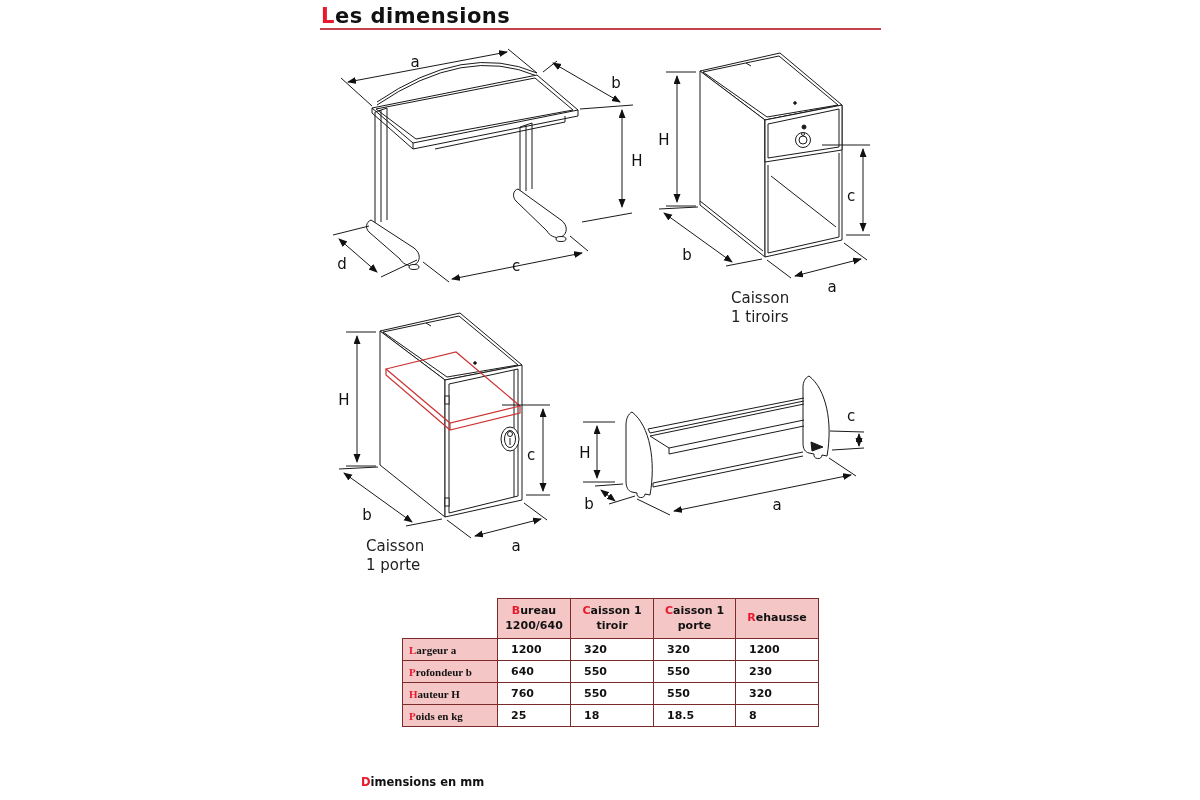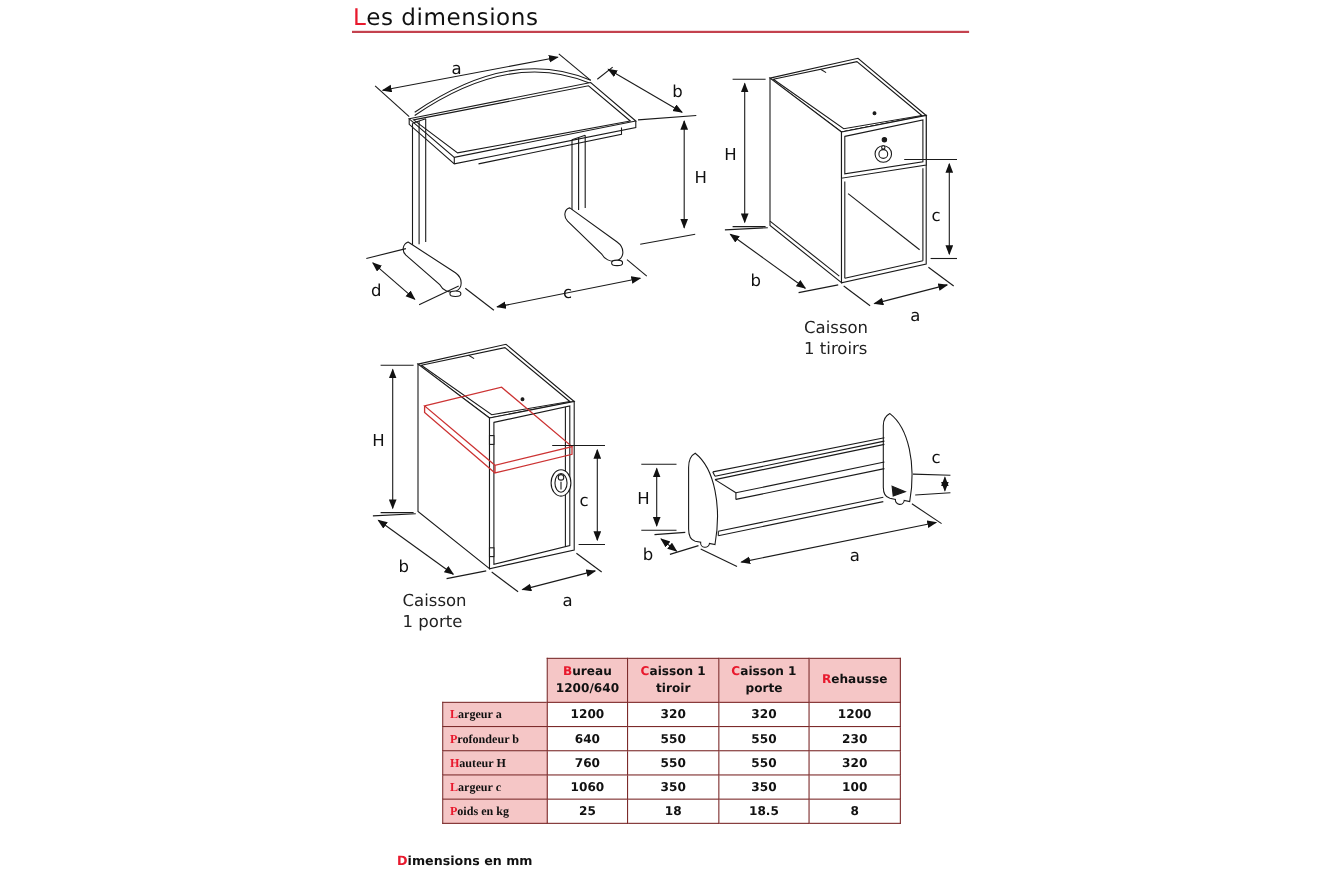--- a/index.html
+++ b/index.html
@@ -1,36 +1,36 @@
 <!DOCTYPE html>
 <html><head>
 <meta charset="utf-8">
 <style>
   html,body{margin:0;padding:0;background:#fff;}
   #page{position:relative;width:1200px;height:800px;background:#ffffff;overflow:hidden;
         font-family:"DejaVu Sans","Liberation Sans",sans-serif;}
-  .title{position:absolute;left:321px;top:4px;font-size:21px;font-weight:normal;color:#111;
+  .title{position:absolute;left:321px;top:4px;font-size:21px;font-weight:bold;color:#111;
          letter-spacing:0.5px;}
   .rl{color:#e8192d;}
   .rule{position:absolute;left:320px;top:28px;width:561px;height:2px;background:#c4424e;}
   .draw{position:absolute;}
   .ln path,.ln circle,.ln ellipse,.ln rect{stroke:#1a1a1a;stroke-width:1;}
   .red path{stroke:#cc3333;stroke-width:1.2;fill:none;}
   .dim path{stroke:#1a1a1a;stroke-width:1;fill:none;}
   .dim text{font-family:"DejaVu Sans",sans-serif;font-size:15px;fill:#111;text-anchor:middle;}
   .caption{position:absolute;font-size:15px;color:#222;line-height:1.25;}
   table.dims{position:absolute;left:402px;top:581px;border-collapse:collapse;table-layout:fixed;margin-top:17px;}
   table.dims th,table.dims td{border:1px solid #7c2b2b;font-size:11px;font-weight:bold;color:#111;
         padding:0;margin:0;}
   table.dims td.blank{border:none;background:transparent;}
   table.dims th.colhead{background:#f5c6c6;height:39px;text-align:center;vertical-align:middle;
         line-height:1.35;}
   table.dims th.rowlab{background:#f5c6c6;height:21px;text-align:left;padding-left:6px;
         font-weight:bold;font-family:Liberation Serif, serif;}
-  table.dims td.val{background:#fff;height:21px;text-align:center;}
+  table.dims td.val{background:#fff;height:21px;padding-left:13px;}
   .footer{position:absolute;left:361px;top:775px;font-size:11.5px;font-weight:bold;color:#111;}
 </style>
 </head>
 <body>
 
 <div id="page">
 
   <div class="title">
     <span class="rl">L</span><span>es dimensions</span>
   </div>
@@ -271,27 +271,20 @@
       <td class="val">230</td>
     </tr>
     <tr>
       <th class="rowlab"><span class="rl">H</span><span>auteur H</span></th>
       <td class="val">760</td>
       <td class="val">550</td>
       <td class="val">550</td>
       <td class="val">320</td>
     </tr>
     <tr>
-      <th class="rowlab"><span class="rl">L</span><span>argeur c</span></th>
-      <td class="val">1060</td>
-      <td class="val">350</td>
-      <td class="val">350</td>
-      <td class="val">100</td>
-    </tr>
-    <tr>
       <th class="rowlab"><span class="rl">P</span><span>oids en kg</span></th>
       <td class="val">25</td>
       <td class="val">18</td>
       <td class="val">18.5</td>
       <td class="val">8</td>
     </tr>
   </tbody>
     </table>
 
   <div class="footer">

